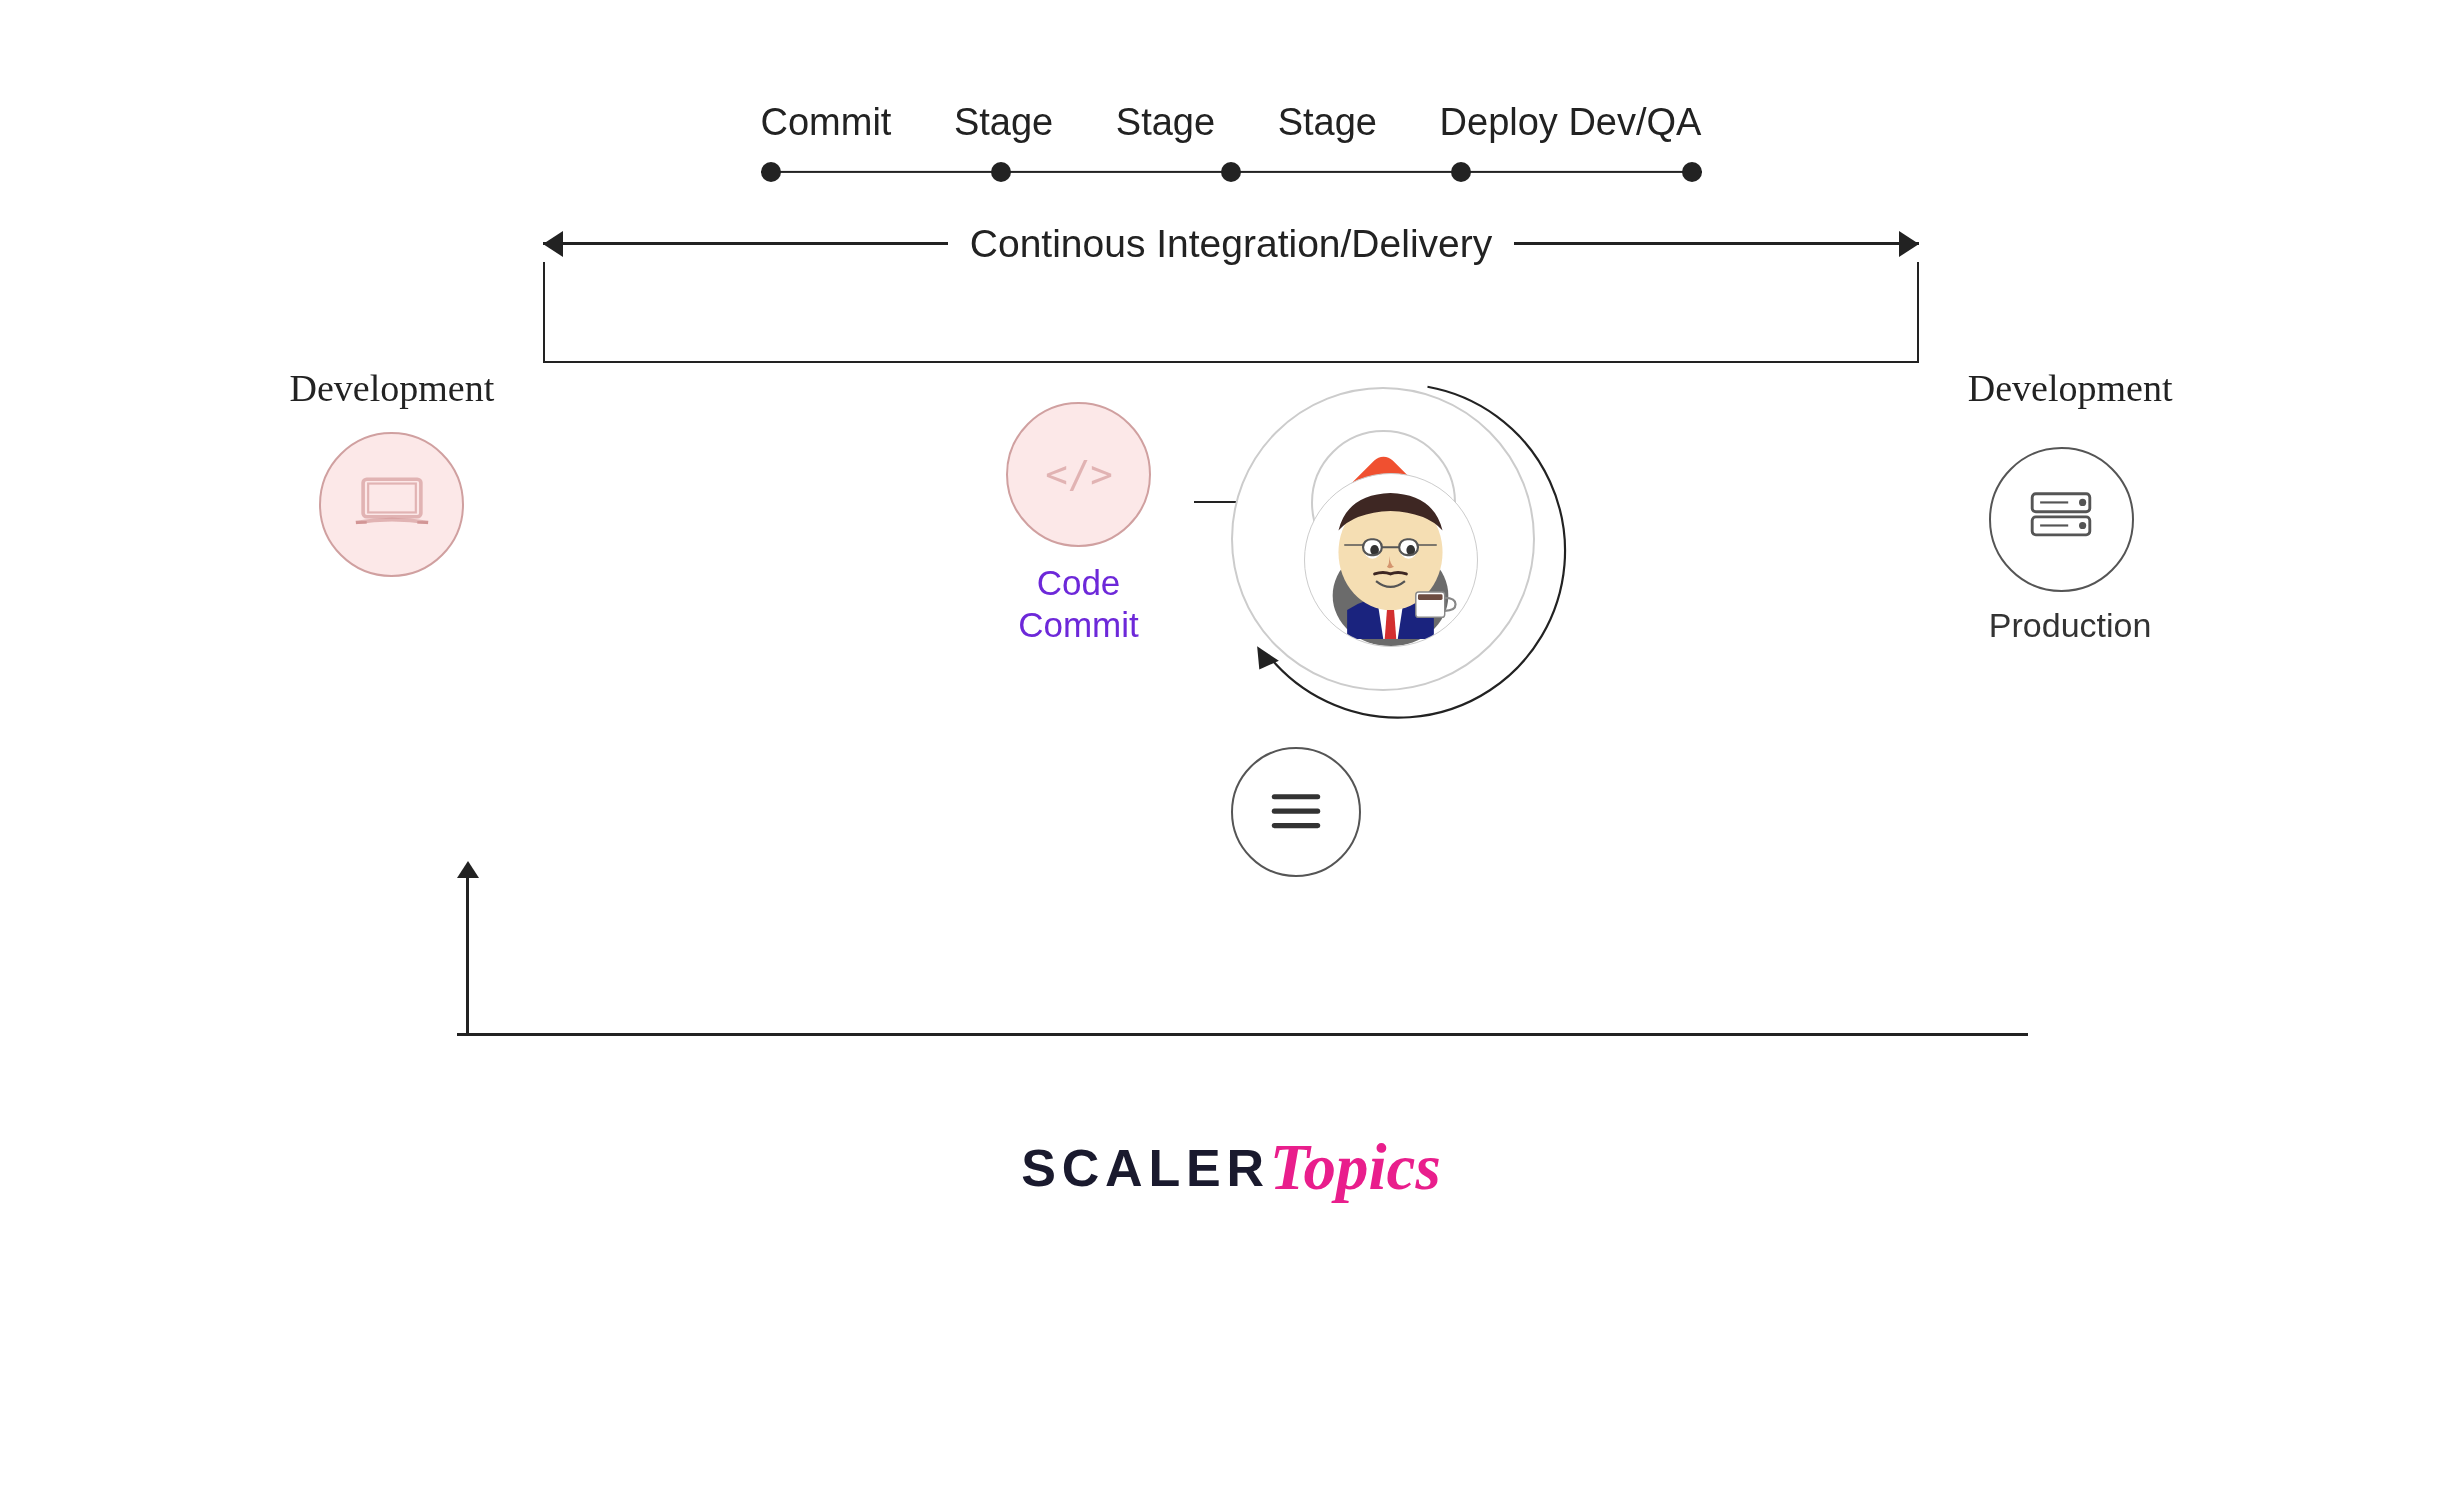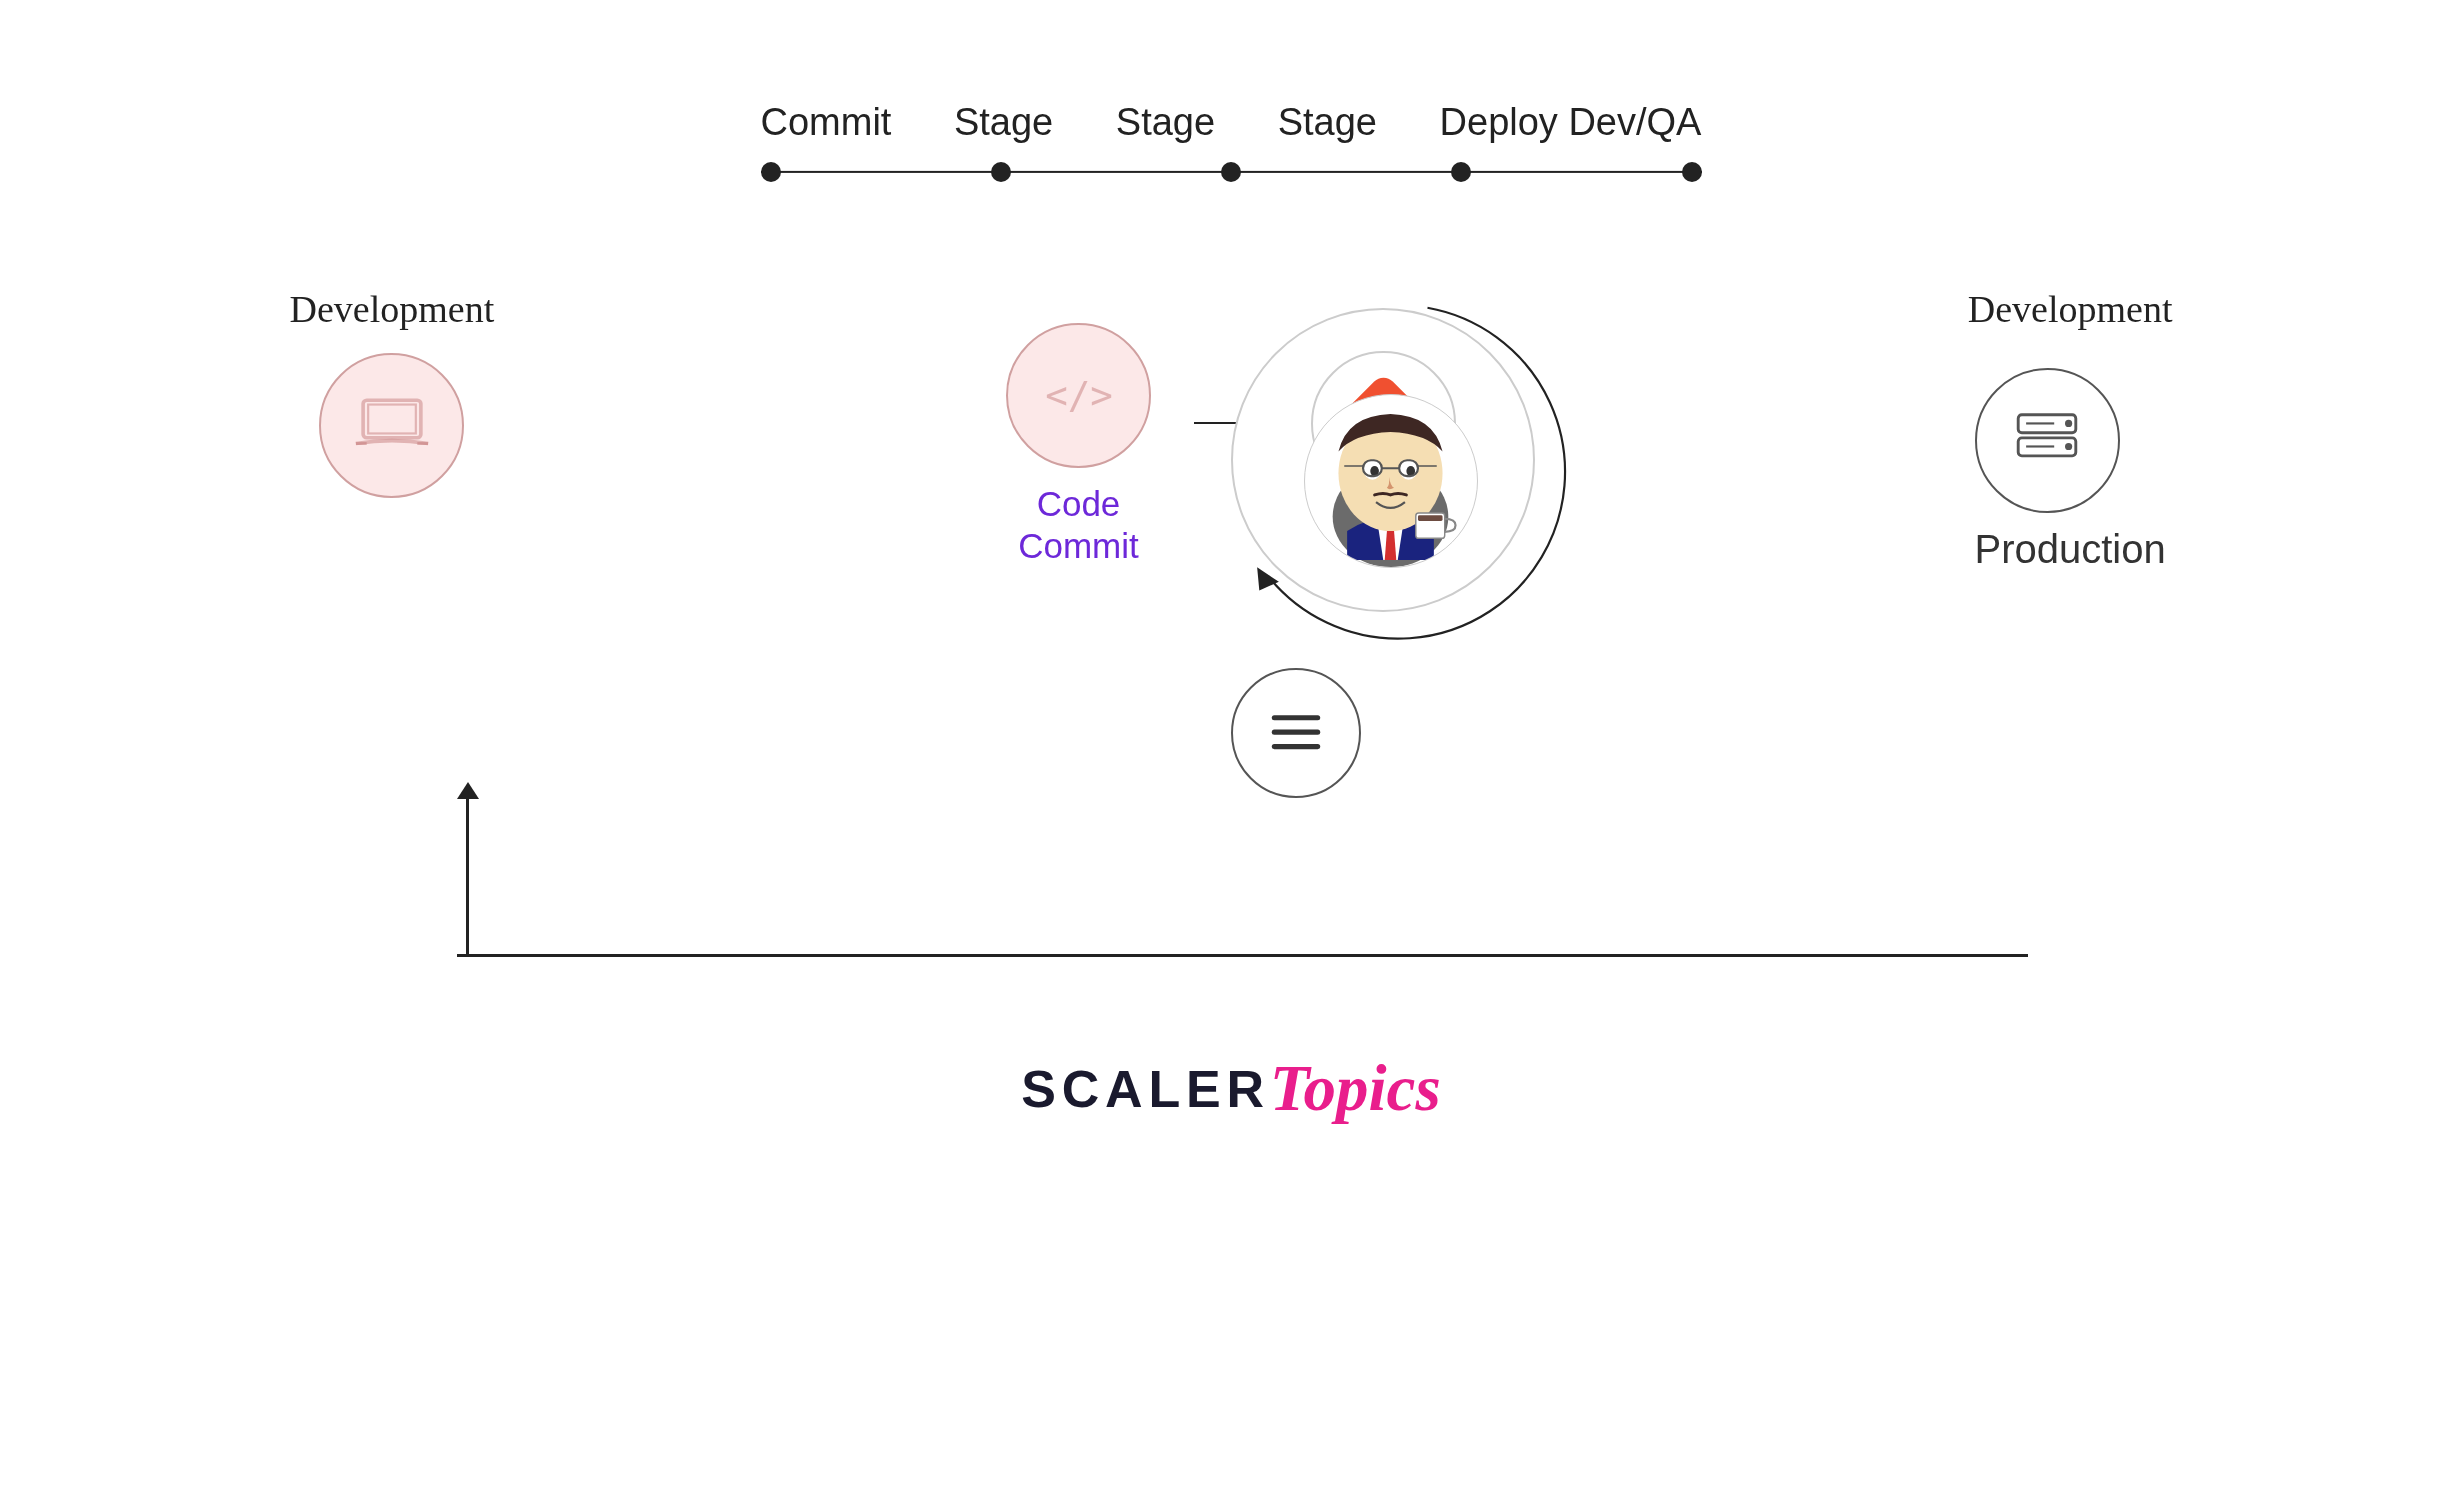--- a/index.html
+++ b/index.html
@@ -252,20 +252,54 @@
       <div class="dot-spacer"></div>
       <div class="pipeline-dot"></div>
       <div class="dot-spacer"></div>
       <div class="pipeline-dot"></div>
       <div class="dot-spacer"></div>
       <div class="pipeline-dot"></div>
       <div class="dot-spacer"></div>
       <div class="pipeline-dot"></div>
     </div>
 
+    <div style="width:1376px; position:relative; margin-top:36px;">
+
+      <div style="
+        width:1376px;
+        height:101px;
+        border-left:2.2px solid #222;
+        border-right:2.2px solid #222;
+        border-bottom:2.2px solid #222;
+        border-top:none;
+        position:absolute;
+        top:40px;
+        left:0;
+      "></div>
+
+      <div style="
+        display:flex;
+        align-items:center;
+        width:1376px;
+        position:relative;
+        z-index:2;
+        height:43px;
+      ">
+
+        <div class="ci-arrow-left"></div>
+
+        <div style="flex:1;height:2.2px;background:#222;"></div>
+
+        <div class="ci-label">Continous Integration/Delivery</div>
+
+        <div style="flex:1;height:2.2px;background:#222;"></div>
+
+        <div class="ci-arrow-right"></div>
+      </div>
+    </div>
   </div>
 
   <div style="position:relative; width:1883px; margin-top:101px;">
 
     <div class="diagram-inner">
 
       <div class="left-dev-wrapper">
         <span class="section-label">Development</span>
         <div style="margin-top:22px; position:relative;">
           <div class="circle-icon">
@@ -419,21 +453,21 @@
             <svg width="80" height="72" viewBox="0 0 110 100">
               <rect x="15" y="15" width="80" height="25" rx="5" fill="none" stroke="#555" stroke-width="4"></rect>
               <rect x="15" y="47" width="80" height="25" rx="5" fill="none" stroke="#555" stroke-width="4"></rect>
               <circle cx="85" cy="27" r="5" fill="#555"></circle>
               <circle cx="85" cy="59" r="5" fill="#555"></circle>
               <line x1="26" y1="27" x2="65" y2="27" stroke="#555" stroke-width="3"></line>
               <line x1="26" y1="59" x2="65" y2="59" stroke="#555" stroke-width="3"></line>
             </svg>
           </div>
           <div style="margin-top:14.5px;text-align:center;">
-            <span style="font-size:40px;color:#333;">Production</span>
+            <span style="font-size:34px;color:#333;">Production</span>
           </div>
         </div>
       </div>
     </div>
 
     <div style="
       position:absolute;
       bottom:-159px;
       left:98px;
       right:0;

